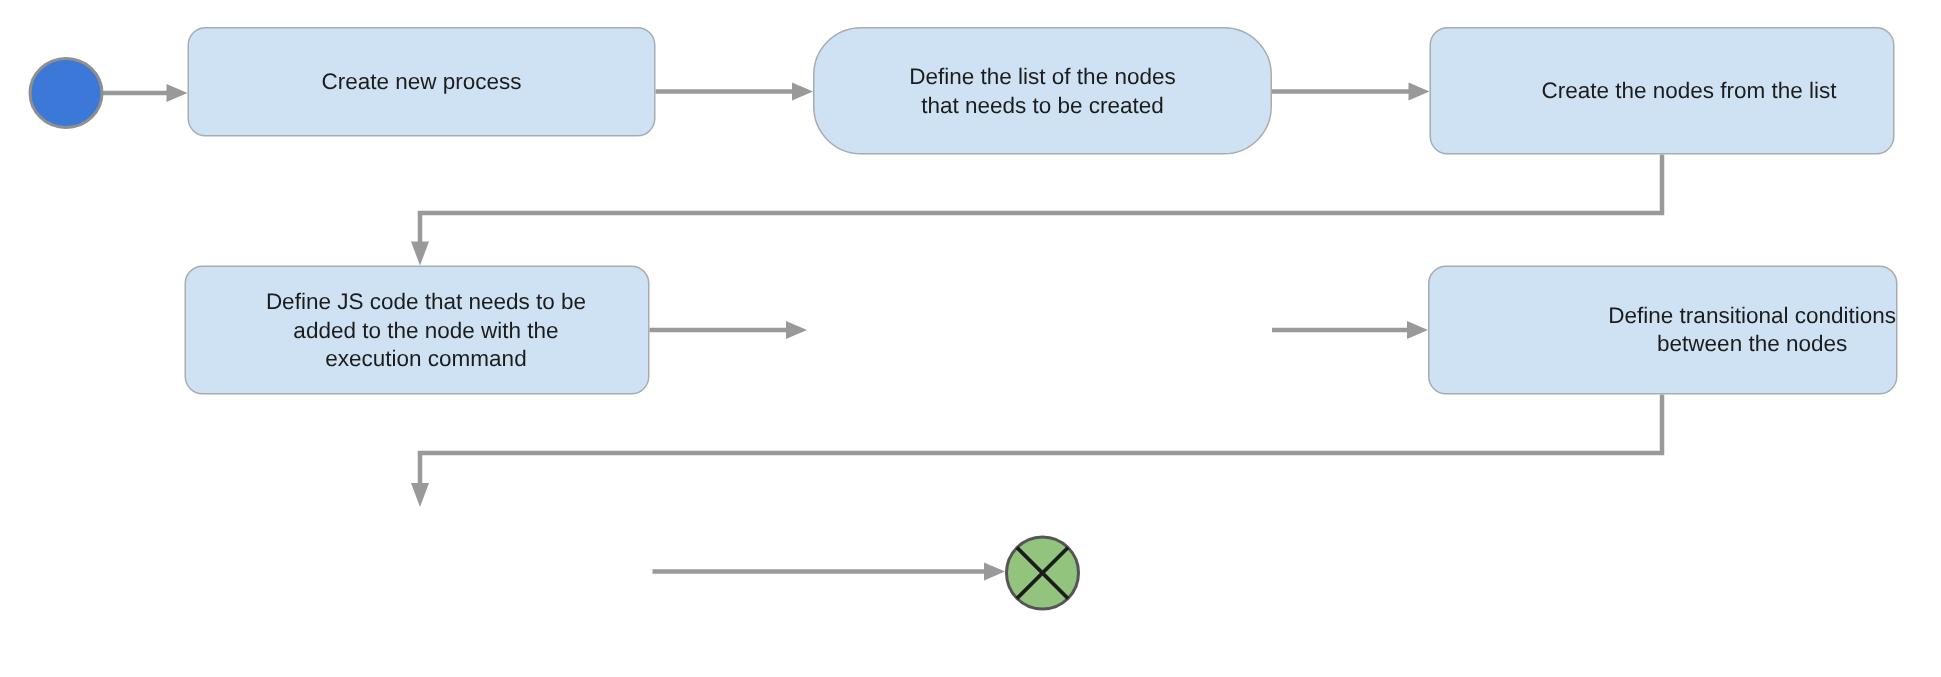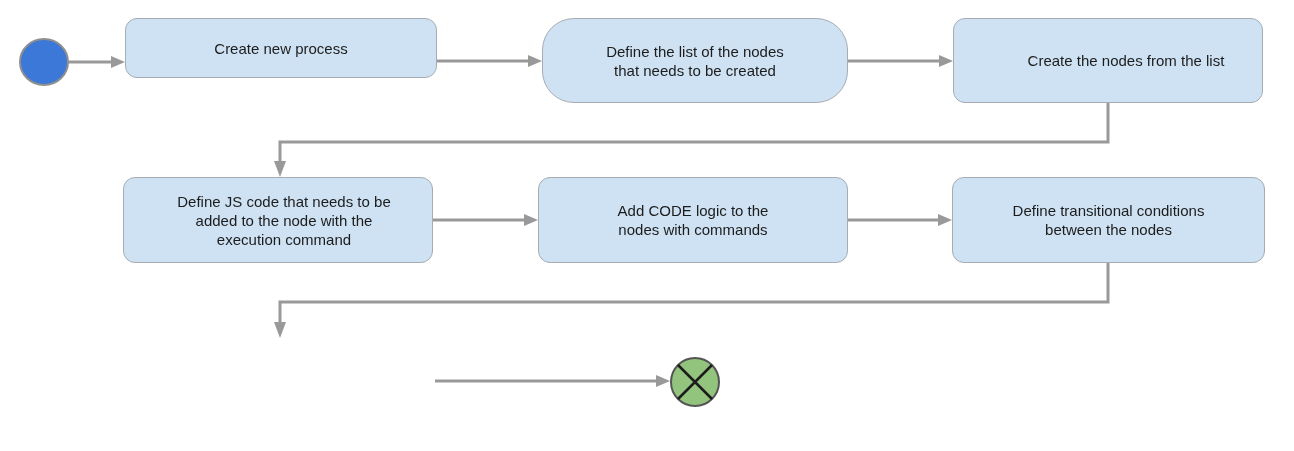--- a/index.html
+++ b/index.html
@@ -32,27 +32,27 @@
     justify-content: center;
     text-align: center;
   }
   .step-label {
     white-space: pre-line;
     font-size: 15px;
     line-height: 19px;
     color: #1c1c1c;
   }
   
-  .box-1 { left: 125px; top: 18px;  width: 312px; height: 60px; }
+  .box-1 { left: 125px; top: 18px;  width: 312px; height: 73px; }
   .box-2 { left: 542px; top: 18px;  width: 306px; height: 85px; border-radius: 32px; }
   .box-3 { left: 953px; top: 18px;  width: 310px; height: 85px; padding-left: 36px; }
   
   .box-4 { left: 123px; top: 177px; width: 310px; height: 86px; padding-left: 12px; }
   .box-5 { left: 538px; top: 177px; width: 310px; height: 86px; }
-  .box-6 { left: 952px; top: 177px; width: 313px; height: 86px; }
+  .box-6 { left: 952px; top: 177px; width: 313px; height: 86px; justify-content: flex-end; }
   
   .box-7 { left: 123px; top: 338px; width: 312px; height: 85px; }
 </style>
 </head>
 <body>
 
 <div class="canvas">
 
   <svg class="connectors" width="1294" height="451" viewBox="0 0 1294 451">
     <g stroke="#999999" stroke-width="3" fill="none">
@@ -100,22 +100,18 @@
 that needs to be created</span>
   </div>
   <div class="step-box box-3">
     <span class="step-label">Create the nodes from the list</span>
   </div>
   <div class="step-box box-4">
     <span class="step-label">Define JS code that needs to be
 added to the node with the
 execution command</span>
   </div>
-  <div class="step-box box-5">
-    <span class="step-label">Add CODE logic to the
-nodes with commands</span>
-  </div>
   <div class="step-box box-6">
     <span class="step-label">Define transitional conditions
 between the nodes</span>
   </div>
 
 </div>
 
 </body></html>

